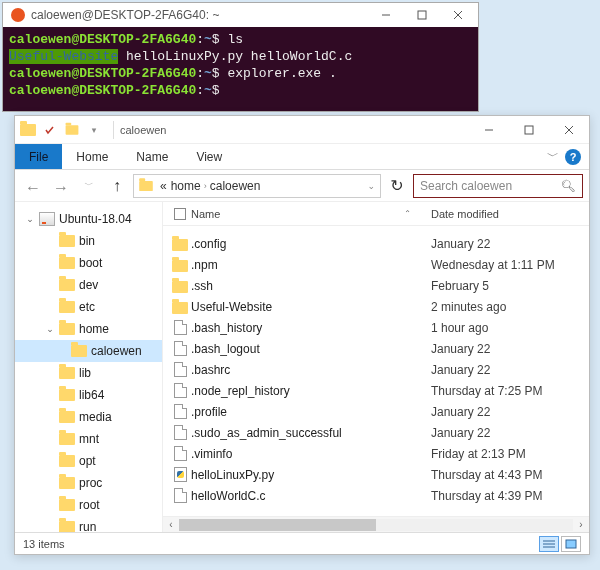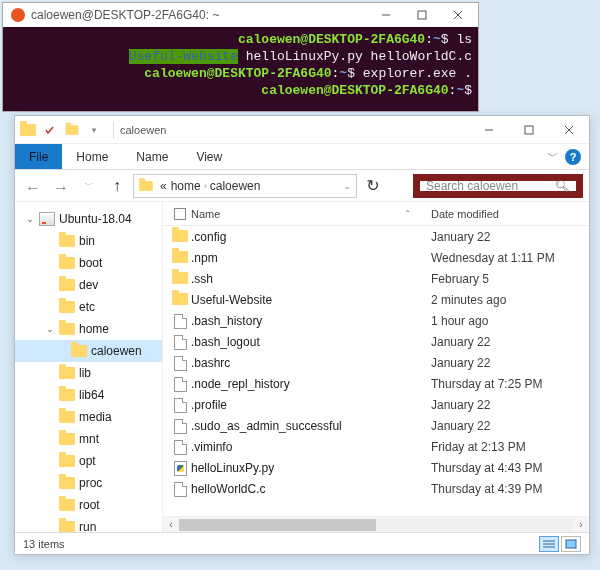--- a/index.html
+++ b/index.html
@@ -44,21 +44,21 @@
     background: #300a24;
     padding: 4px 6px;
     font-family: "Consolas", "Courier New", monospace;
     font-size: 13px;
     line-height: 17px;
     color: #fff;
     min-height: 84px;
   }
   .terminal-body { background: #300a24; }
   .terminal-body { background: #2c001e; }
-  .terminal-body { background:#300a24;text-align:right; }
+  .terminal-body { background:#300a24; }
   .term-user { color: #8ae234; font-weight: bold; }
   .term-path { color: #729fcf; font-weight: bold; }
   .term-white { color: #eee; }
   .term-hl { background: #4e9a06; color: #3465a4; }
 
   
   .explorer-window {
     position: absolute;
     top: 115px;
     left: 14px;
@@ -112,21 +112,21 @@
     border-bottom:1px solid #eee;
   }
   .nav-arrow { width:24px; height:24px; display:flex; align-items:center; justify-content:center; color:#888;}
   .nav-arrow.enabled { color:#333;}
   .address-box {
     flex:1; height:24px; border:1px solid #ccc; display:flex; align-items:center; font-size:12px; padding:0 4px;
   }
   .addr-item { display:flex; align-items:center; gap:2px; padding:0 2px; color:#333;}
   .addr-caret { color:#888; font-size:9px; padding:0 1px;}
   .refresh-box { width:24px; height:24px; display:flex; align-items:center; justify-content:center; color:#333;}
-  .search-box { width:170px; height:24px; border:7px solid #7f1d1d; display:flex; align-items:center; font-size:12px; padding:0 6px; color:#888;margin-left:24px;}
+  .search-box { width:170px; height:24px; border:1px solid #7f1d1d; display:flex; align-items:center; font-size:12px; padding:0 6px; color:#888;}
   .search-box .mag { margin-left:auto; color:#666;}
 
   .explorer-body {
     flex:1;
     display:flex;
     min-height:0;
   }
   .sidebar {
     width: 148px;
     border-right:1px solid #eee;
@@ -169,21 +169,21 @@
     border-bottom:1px solid #eee;
     padding-left: 6px;
   }
   .col-chk { width:22px; display:flex; align-items:center; justify-content:center;}
   .chk { width:12px; height:12px; border:1px solid #888;}
   .col-name { width:240px; display:flex; align-items:center; gap:16px;}
   .sort-caret { font-size:8px; color:#666;}
   .col-date { flex:1;}
 
   .file-list { flex:1; overflow:hidden; font-size:12px; padding:4px 0 0 6px;}
-  .file-row { height:21px; display:flex; align-items:flex-start;}
+  .file-row { height:21px; display:flex; align-items:flex-end;}
   .file-icon-cell { width:22px; display:flex; align-items:center; justify-content:center;}
   .file-name-cell { width:240px; color:#222; white-space:nowrap; overflow:hidden; text-overflow:ellipsis;}
   .file-date-cell { flex:1; color:#404040;}
 
   .doc-glyph {
     width:13px; height:15px; background:#fff; border:1px solid #999; position:relative; display:inline-block;
   }
   .doc-glyph::after{content:"";position:absolute;top:-1px;right:-1px;width:4px;height:4px;background:#fff;border-left:1px solid #999;border-bottom:1px solid #999;}
   .py-glyph { width:13px; height:15px; background:#fff; border:1px solid #999; display:inline-block; position:relative;}
   .py-glyph::after { content:""; position:absolute; left:2px; top:3px; width:7px; height:7px; background: linear-gradient(135deg,#3572A5 50%,#FFD43B 50%); border-radius:2px;}

